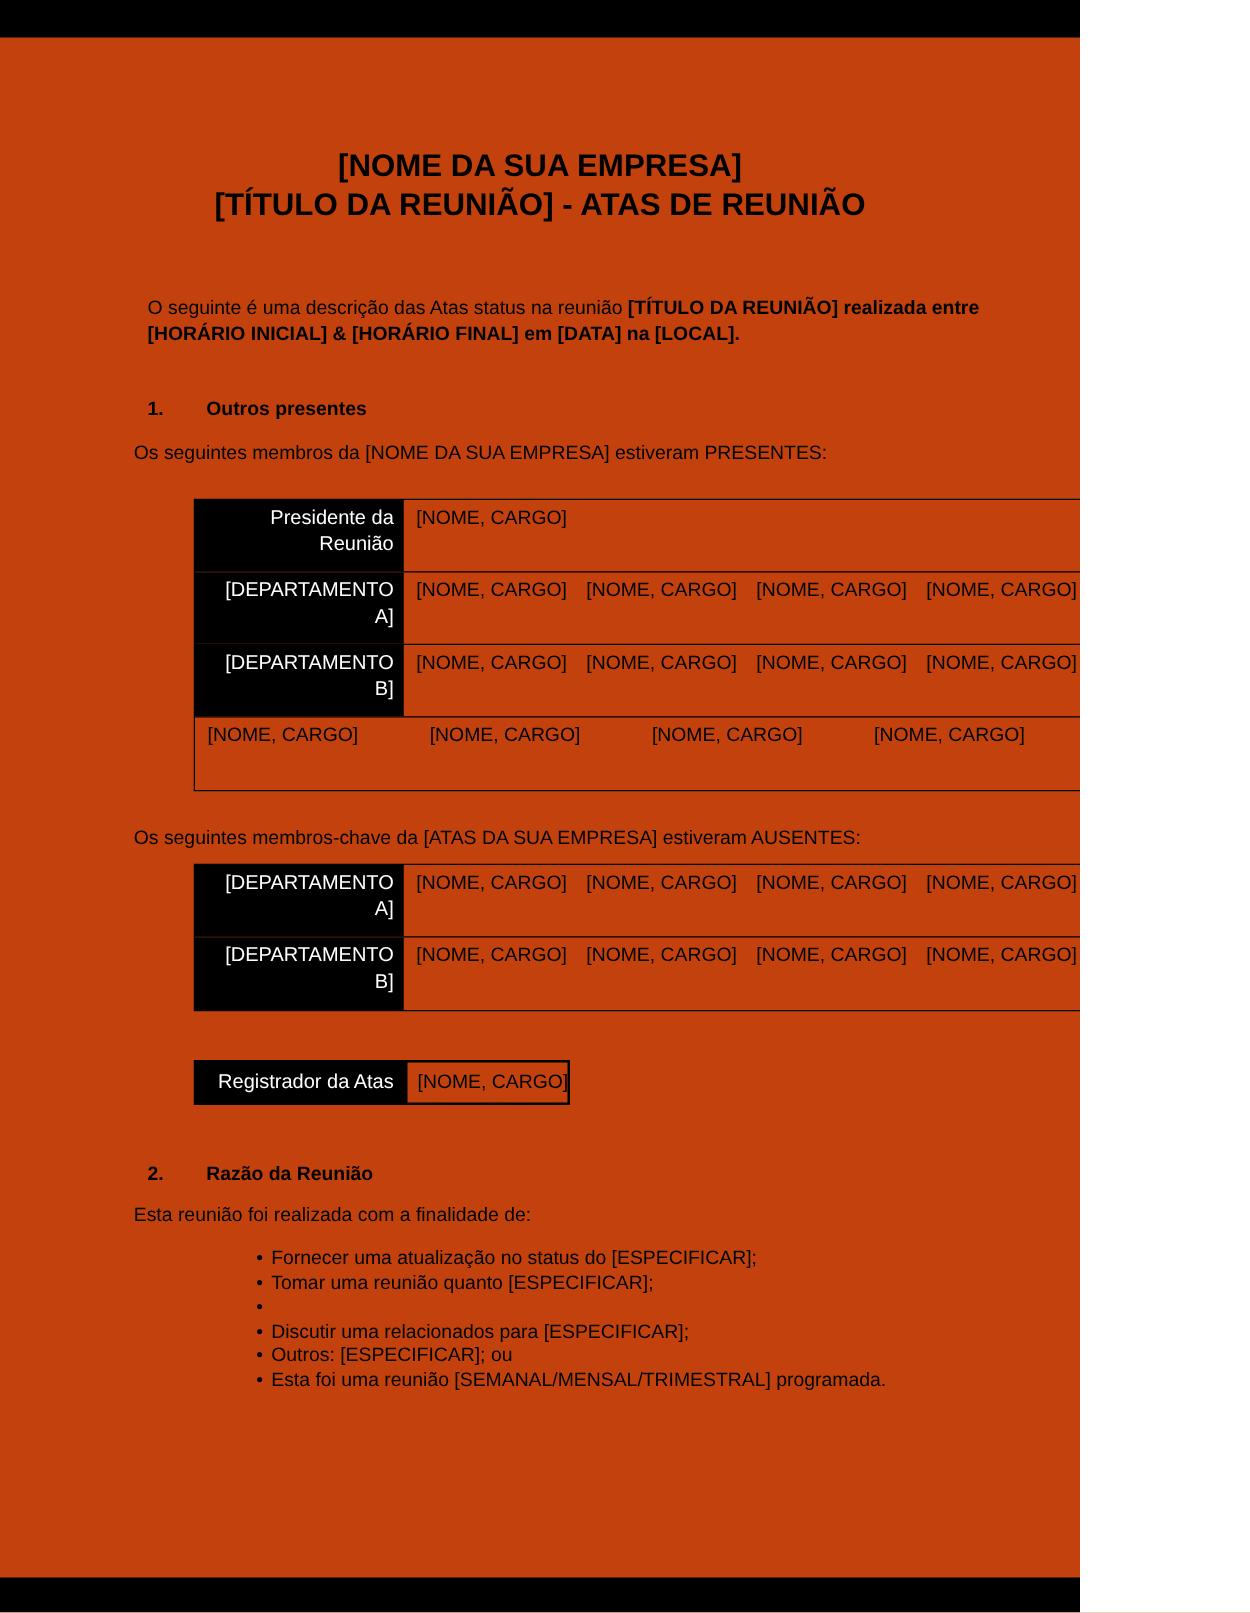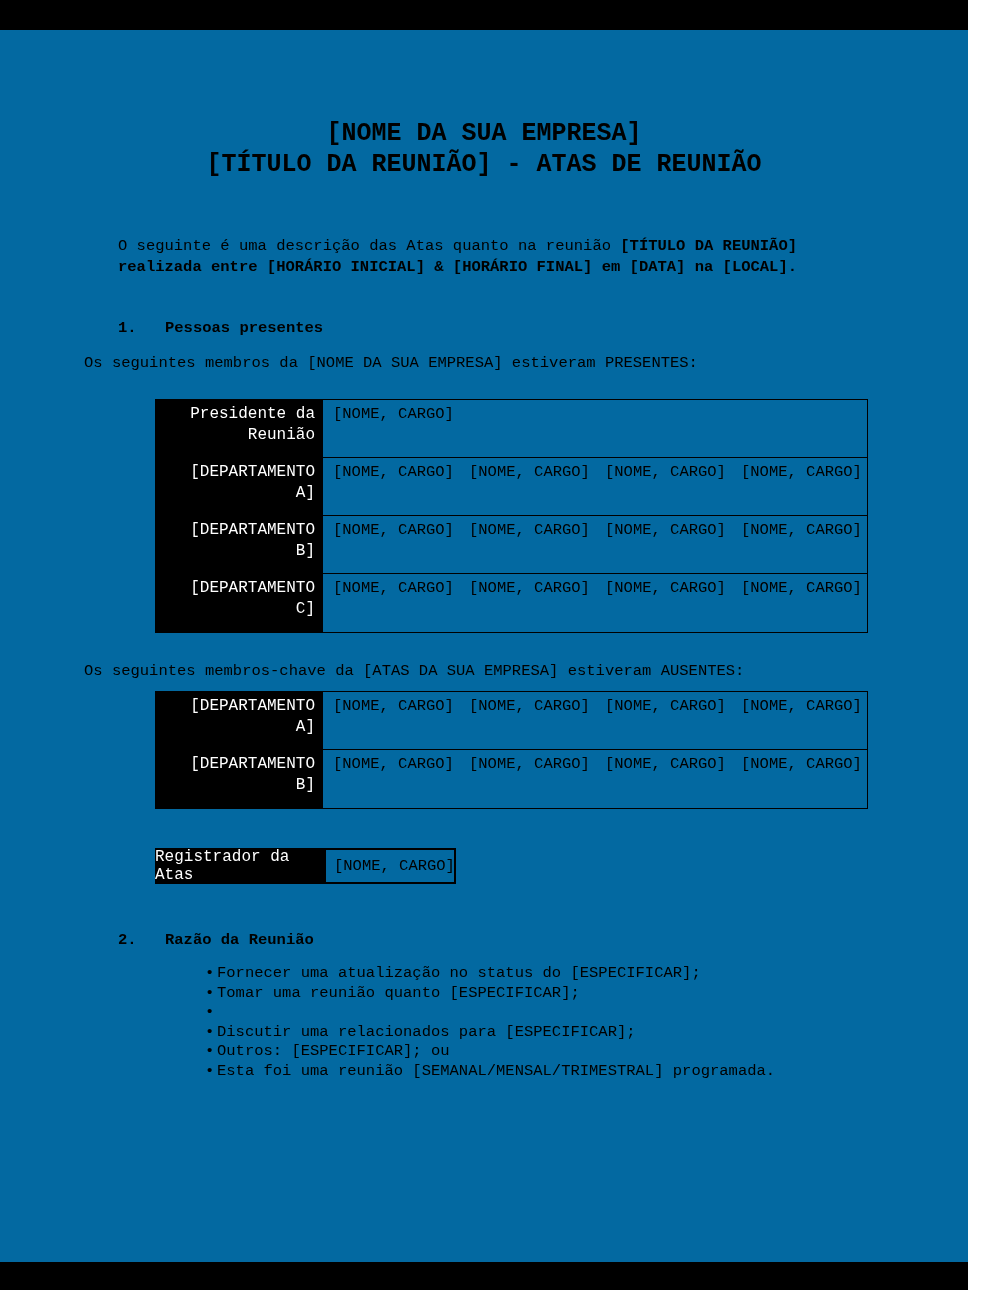--- a/index.html
+++ b/index.html
@@ -1,36 +1,36 @@
 <!DOCTYPE html>
 <html><head>
 <meta charset="utf-8">
 <style>
   * { box-sizing: border-box; margin: 0; padding: 0; }
   html, body { background: #ffffff; }
   .page {
-    width: 968px; height: 1290px;
+    width: 864px; height: 1290px;
     position: relative;
-    background: #0369a1;
+    background: #c2410c;
     color: #000000;
-    font-family: Liberation Mono, monospace;
+    font-family: Liberation Sans, sans-serif;
     overflow: hidden;
   }
   .bar { width: 100%; height: 30px; background: #000000; }
   .bar.bottom { position: absolute; left: 0; bottom: 0; height: 28px; }
 
   .title-block { margin-top: 88px; text-align: center; font-weight: bold; font-size: 25px; line-height: 31px; }
 
   .intro { margin: 56px 118px 0 118px; width: 736px; font-size: 15.5px; line-height: 21px; }
   .intro b { font-weight: bold; }
 
   .section-head { display: flex; margin-top: 40px; padding-left: 118px; font-weight: bold; font-size: 15.5px; line-height: 20px; }
   .section-head .num { width: 47px; }
 
-  .para { margin-top: 15px; margin-left: 84px; font-size: 15.5px; line-height: 20px; }
+  .para { margin-top: 15px; margin-left: 107px; font-size: 15.5px; line-height: 20px; }
 
   .mtable { margin-left: 155px; width: 713px; border: 1px solid #000000; }
   .mtable.present { margin-top: 26px; }
   .mtable.absent { margin-top: 10px; }
   .trow { display: flex; min-height: 58px; border-bottom: 1px solid #000000; }
   .trow:last-child { border-bottom: none; }
   .th-cell {
     width: 167px; flex: 0 0 167px;
     background: #000000; color: #ffffff;
     text-align: right;
@@ -61,25 +61,25 @@
 
 <div class="page">
 
   <div class="bar top"></div>
 
   <div class="title-block">
     <div>[NOME DA SUA EMPRESA]</div>
     <div>[TÍTULO DA REUNIÃO] - ATAS DE REUNIÃO</div>
   </div>
 
-  <p class="intro"><span>O seguinte é uma descrição das Atas quanto na reunião </span><b>[TÍTULO DA REUNIÃO] realizada entre [HORÁRIO INICIAL] &amp; [HORÁRIO FINAL] em [DATA] na [LOCAL].</b></p>
+  <p class="intro"><span>O seguinte é uma descrição das Atas status na reunião </span><b>[TÍTULO DA REUNIÃO] realizada entre [HORÁRIO INICIAL] &amp; [HORÁRIO FINAL] em [DATA] na [LOCAL].</b></p>
 
   <div class="section-head">
     <span class="num">1.</span>
-    <span>Pessoas presentes</span>
+    <span>Outros presentes</span>
   </div>
 
   <p class="para">Os seguintes membros da [NOME DA SUA EMPRESA] estiveram PRESENTES:</p>
 
   <div class="mtable present">
     <div class="trow">
       <div class="th-cell">Presidente da Reunião</div>
       <div class="tdata">
         <div class="td-cell">[NOME, CARGO]</div>
       </div>
@@ -96,21 +96,20 @@
     <div class="trow">
       <div class="th-cell">[DEPARTAMENTO B]</div>
       <div class="tdata">
         <div class="td-cell">[NOME, CARGO]</div>
         <div class="td-cell">[NOME, CARGO]</div>
         <div class="td-cell">[NOME, CARGO]</div>
         <div class="td-cell">[NOME, CARGO]</div>
       </div>
     </div>
     <div class="trow">
-      <div class="th-cell">[DEPARTAMENTO C]</div>
       <div class="tdata">
         <div class="td-cell">[NOME, CARGO]</div>
         <div class="td-cell">[NOME, CARGO]</div>
         <div class="td-cell">[NOME, CARGO]</div>
         <div class="td-cell">[NOME, CARGO]</div>
       </div>
     </div>
   </div>
 
   <p class="para" style="margin-top: 28px;">Os seguintes membros-chave da [ATAS DA SUA EMPRESA] estiveram AUSENTES:</p>
@@ -139,20 +138,21 @@
   <div class="recorder">
     <div class="rec-label">Registrador da Atas</div>
     <div class="rec-value">[NOME, CARGO]</div>
   </div>
 
   <div class="section-head" style="margin-top: 46px;">
     <span class="num">2.</span>
     <span>Razão da Reunião</span>
   </div>
 
+  <p class="para" style="margin-top: 13px;">Esta reunião foi realizada com a finalidade de:</p>
 
   <div class="bullets">
     <div class="bullet-row">
       <span class="bullet-dot">•</span>
       <span>Fornecer uma atualização no status do [ESPECIFICAR];</span>
     </div>
     <div class="bullet-row">
       <span class="bullet-dot">•</span>
       <span>Tomar uma reunião quanto [ESPECIFICAR];</span>
     </div>

